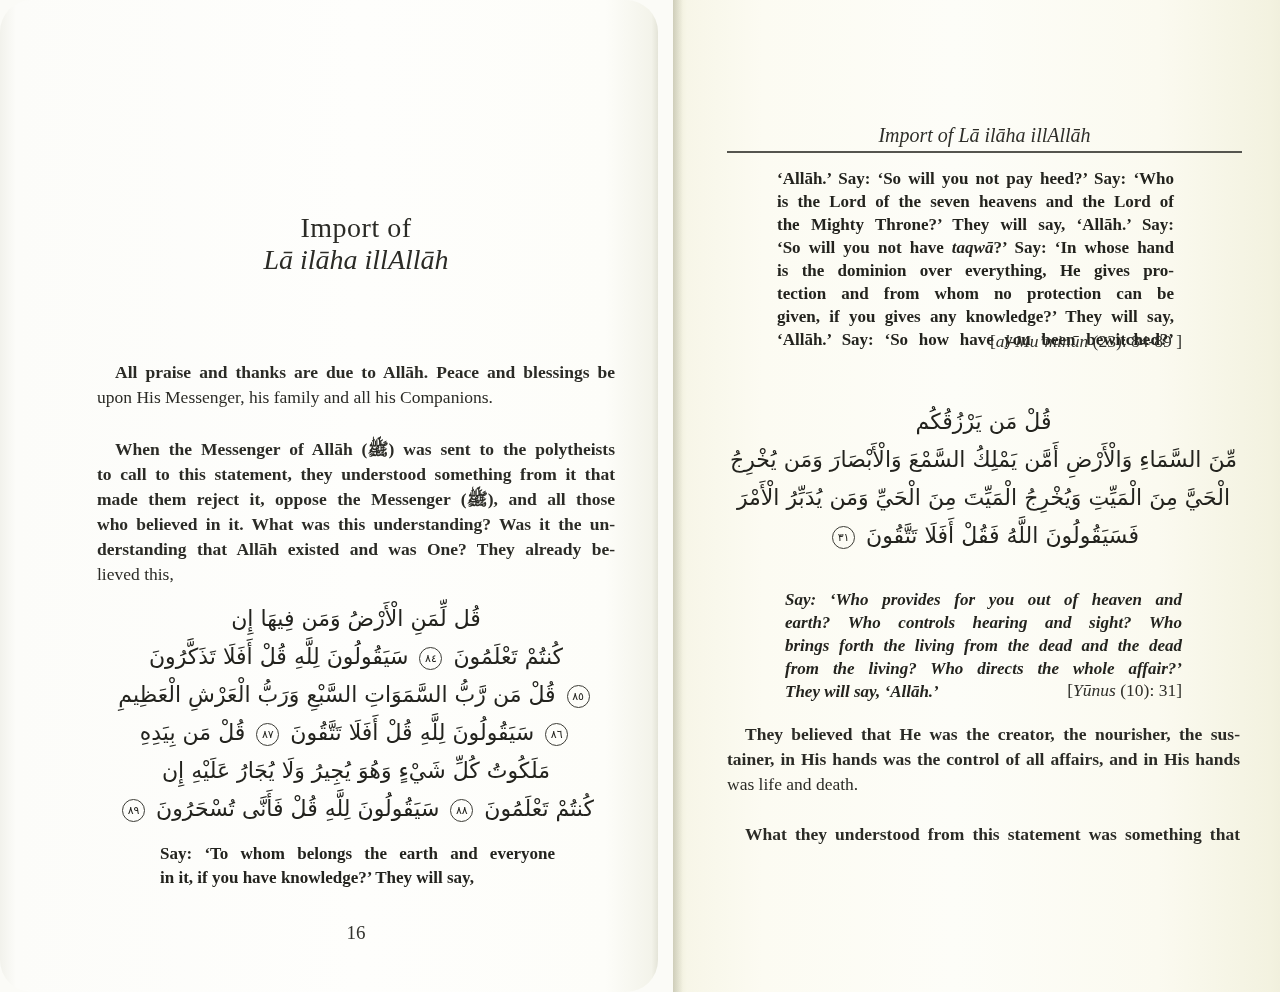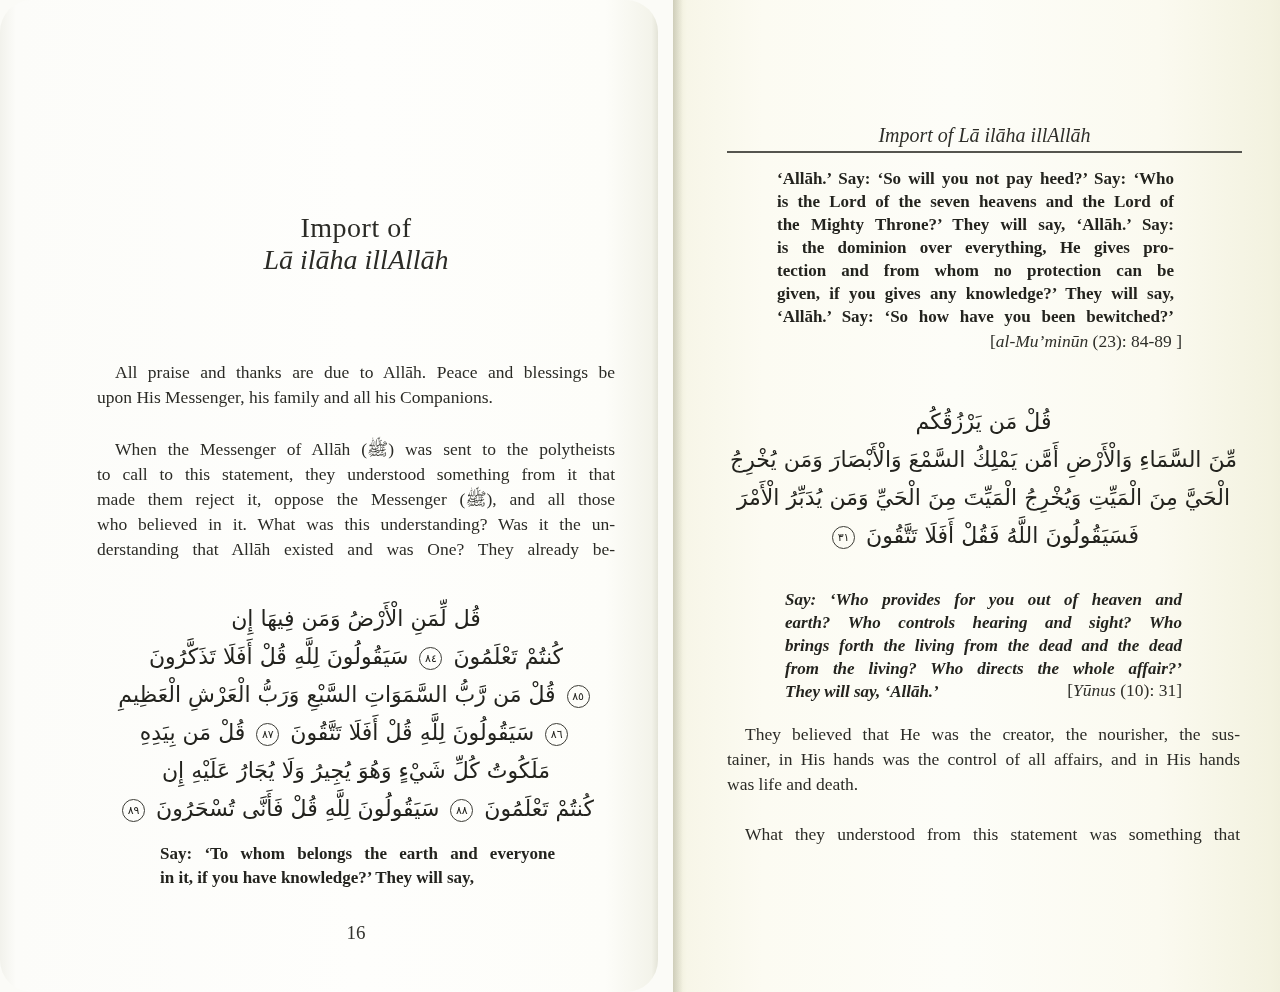--- a/index.html
+++ b/index.html
@@ -21,21 +21,21 @@
     background:linear-gradient(90deg,#ecebd6 0px,#f7f6e8 14px,#fcfbf2 90px,#fdfdf8 45%,#fbfaf0 78%,#f3f2e0 96%,#eeedd9 100%);
     margin-left:15px;
   }
   .page-right::before{
     content:"";position:absolute;left:0;top:0;width:10px;height:100%;
     background:linear-gradient(90deg,rgba(100,100,84,0.22),rgba(100,100,84,0));
   }
   .blk{position:absolute;}
   .bl{font-size:17.5px;line-height:25px;white-space:nowrap;}
   .ind{padding-left:18px;}
-  .jl{text-align:justify;text-align-last:justify;}
+  .jl{text-align:justify;text-align-last:justify;font-weight:bold;}
   .ql{font-size:17px;line-height:23px;font-weight:bold;color:#23231e;white-space:nowrap;}
   .cap{font-size:17px;line-height:24px;font-weight:bold;color:#23231e;white-space:nowrap;}
   .it{font-style:italic;}
   .cite{font-size:17.5px;text-align:right;color:#2e2e29;}
   .title1{font-size:28px;letter-spacing:0.5px;}
   .title2{font-size:28px;font-style:italic;}
   .rp-header{font-size:20px;font-style:italic;text-align:center;color:#2e2e29;}
   .rule{height:2px;background:#55554f;}
   .ar-line{
     direction:rtl;text-align:center;
@@ -67,20 +67,21 @@
       <div class="bl ind jl">All praise and thanks are due to Allāh. Peace and blessings be</div>
       <div class="bl">upon His Messenger, his family and all his Companions.</div>
     </div>
 
     <div class="blk" style="left:97px;top:437px;width:518px;">
       <div class="bl ind jl">When the Messenger of Allāh (ﷺ) was sent to the polytheists</div>
       <div class="bl jl">to call to this statement, they understood something from it that</div>
       <div class="bl jl">made them reject it, oppose the Messenger (ﷺ), and all those</div>
       <div class="bl jl">who believed in it. What was this understanding? Was it the un-</div>
       <div class="bl jl">derstanding that Allāh existed and was One? They already be-</div>
+      <div class="bl">lieved this,</div>
     </div>
 
     <div class="blk" style="left:97px;top:600px;width:518px;">
       <div class="ar-line"><span>قُل لِّمَنِ الْأَرْضُ وَمَن فِيهَا إِن</span></div>
       <div class="ar-line"><span>كُنتُمْ تَعْلَمُونَ </span><span class="ayah">٨٤</span><span> سَيَقُولُونَ لِلَّهِ قُلْ أَفَلَا تَذَكَّرُونَ</span></div>
       <div class="ar-line"><span class="ayah">٨٥</span><span> قُلْ مَن رَّبُّ السَّمَوَاتِ السَّبْعِ وَرَبُّ الْعَرْشِ الْعَظِيمِ</span></div>
       <div class="ar-line"><span class="ayah">٨٦</span><span> سَيَقُولُونَ لِلَّهِ قُلْ أَفَلَا تَتَّقُونَ </span><span class="ayah">٨٧</span><span> قُلْ مَن بِيَدِهِ</span></div>
       <div class="ar-line"><span>مَلَكُوتُ كُلِّ شَيْءٍ وَهُوَ يُجِيرُ وَلَا يُجَارُ عَلَيْهِ إِن</span></div>
       <div class="ar-line"><span>كُنتُمْ تَعْلَمُونَ </span><span class="ayah">٨٨</span><span> سَيَقُولُونَ لِلَّهِ قُلْ فَأَنَّى تُسْحَرُونَ </span><span class="ayah">٨٩</span></div>
     </div>
@@ -95,20 +96,21 @@
 
   <div class="page page-right">
 
     <div class="blk rp-header" style="left:54px;top:124px;width:515px;">Import of Lā ilāha illAllāh</div>
     <div class="blk rule" style="left:54px;top:151px;width:515px;"></div>
 
     <div class="blk" style="left:104px;top:167px;width:397px;">
       <div class="ql jl">‘Allāh.’ Say: ‘So will you not pay heed?’ Say: ‘Who</div>
       <div class="ql jl">is the Lord of the seven heavens and the Lord of</div>
       <div class="ql jl">the Mighty Throne?’ They will say, ‘Allāh.’ Say:</div>
+      <div class="ql jl"><span>‘So will you not have </span><span class="it">taqwā</span><span>?’ Say: ‘In whose hand</span></div>
       <div class="ql jl">is the dominion over everything, He gives pro-</div>
       <div class="ql jl">tection and from whom no protection can be</div>
       <div class="ql jl">given, if you gives any knowledge?’ They will say,</div>
       <div class="ql jl">‘Allāh.’ Say: ‘So how have you been bewitched?’</div>
     </div>
 
     <div class="blk cite" style="left:54px;top:331px;width:455px;"><span>[</span><span class="it">al-Mu’minūn</span><span> (23): 84-89 ]</span></div>
 
     <div class="blk" style="left:54px;top:403px;width:513px;">
       <div class="ar-line"><span>قُلْ مَن يَرْزُقُكُم</span></div>

